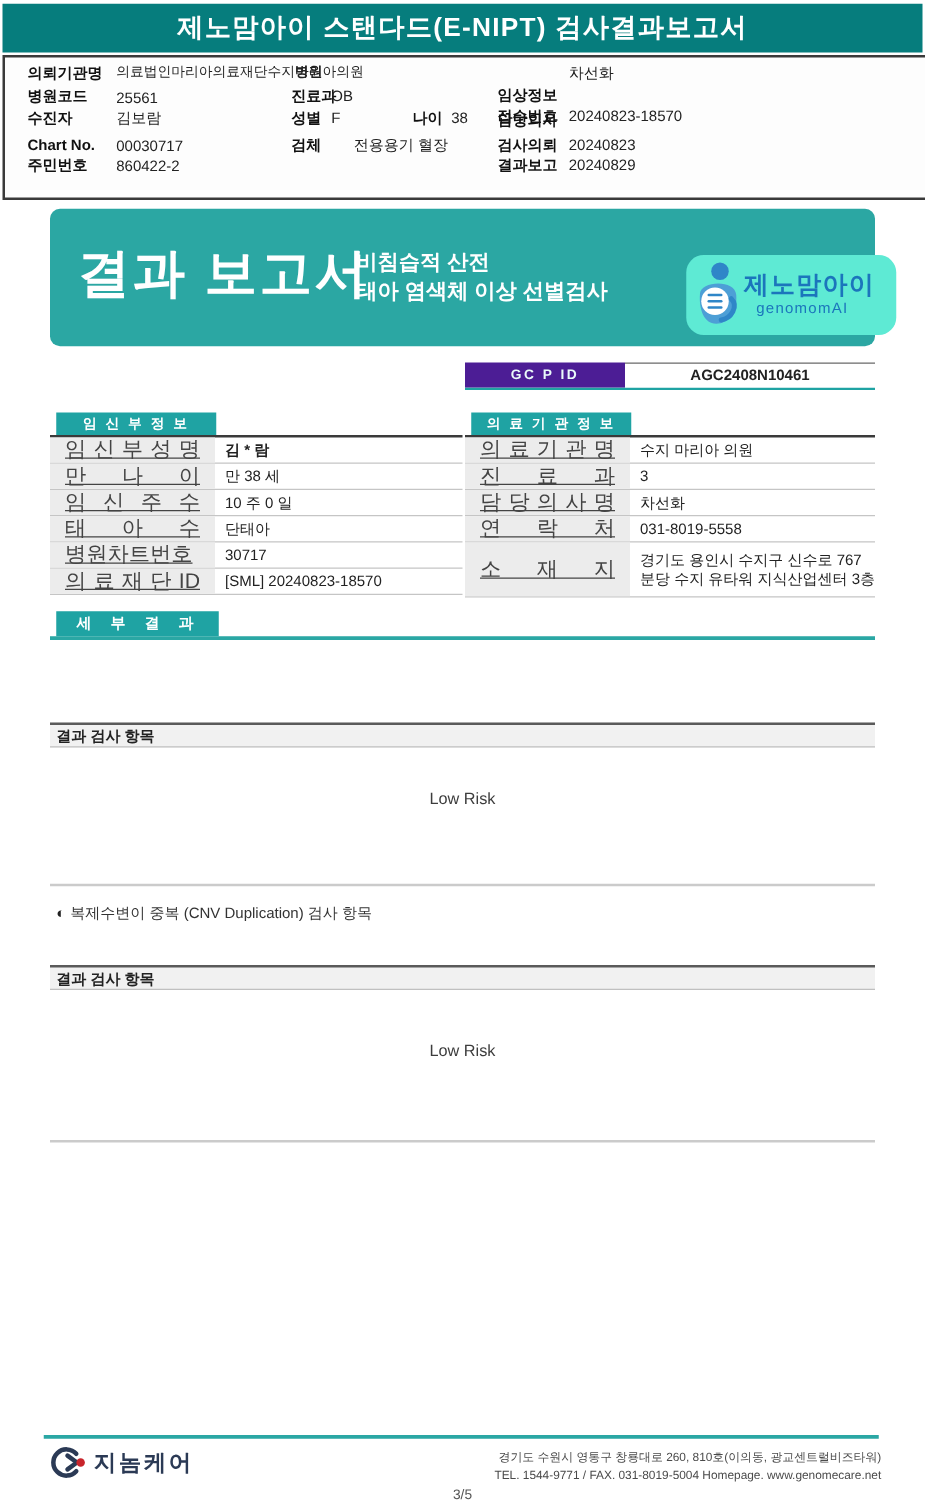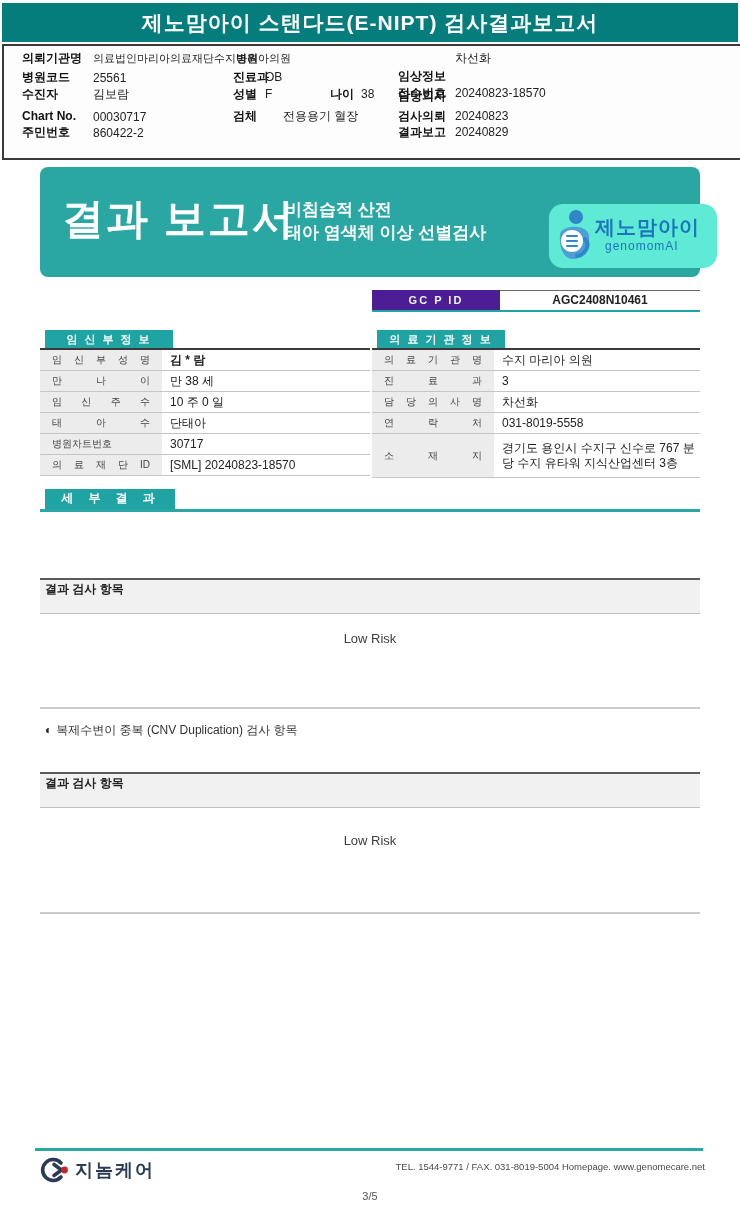--- a/index.html
+++ b/index.html
@@ -33,40 +33,40 @@
              text-align:center;line-height:20px;letter-spacing:2px;}
   .gcp-value{flex:1;background:#fff;border-top:1px solid #6a6a6a;font-size:12px;font-weight:bold;
              color:#222;text-align:center;line-height:19px;}
 
   
   .itable{background:#fff;}
   .itable .thead{border-bottom:2px solid #3a3a3a;height:18px;}
   .thead .tblock{margin-left:5px;width:128px;height:18px;background:#1fa3a3;color:#fff;
                  font-size:11px;font-weight:bold;text-align:center;line-height:18px;letter-spacing:2px;}
   .trow{display:flex;border-bottom:1px solid #c5c5c5;height:21px;box-sizing:border-box;}
-  .trow .tl{width:122px;background:#ececec;font-size:10px;color:#444;line-height:20px;
-            padding:0 12px;box-sizing:border-box;text-align:justify;text-align-last:justify;}
+  .trow .tl{width:132px;background:#ececec;font-size:17px;color:#444;line-height:20px;
+            padding:0 12px;box-sizing:border-box;text-align:justify;text-align-last:justify;text-decoration:underline;}
   .trow .tv{flex:1;padding-left:8px;font-size:12px;color:#222;line-height:20px;white-space:nowrap;}
   .trow.tall{height:44px;}
   .trow.tall .tl{line-height:43px;}
   .trow.tall .tv{line-height:15px;padding-top:7px;white-space:normal;}
   .v-bold{font-weight:bold;}
 
   
   .sec{border-bottom:3px solid #2aa7a4;font-family:Liberation Mono, monospace;}
   .sec .sblock{margin-left:5px;height:20px;background:#1fa3a3;color:#fff;font-size:12px;
                font-weight:bold;text-align:center;line-height:20px;}
   .sec1{left:40px;top:489px;width:660px;}
   .sec1 .sblock{width:130px;letter-spacing:4px;}
   .sec2{left:40px;top:927px;width:660px;}
   .sec2 .sblock{width:176px;letter-spacing:1px;}
 
   .cnv-head{font-size:12px;color:#333;white-space:nowrap;}
   .half-icon{font-size:12px;color:#222;margin-right:4px;}
-  .res-bar{width:660px;height:36px;background:#f1f1f1;border-top:2px solid #5a5a5a;
+  .res-bar{width:660px;height:20px;background:#f1f1f1;border-top:2px solid #5a5a5a;
            border-bottom:1px solid #c0c0c0;box-sizing:content-box;font-size:12px;font-weight:bold;
            color:#222;line-height:19px;padding-left:5px;box-sizing:border-box;}
   .low-risk{width:660px;text-align:center;font-size:13px;color:#3d3d3d;}
   .gray-sep{width:660px;border-top:2px solid #cbcbcb;height:0;}
 
   
   .foot-line{left:35px;top:1148px;width:668px;height:3px;background:#2aa7a4;}
   .foot-logo{left:35px;top:1156px;display:flex;align-items:center;}
   .foot-logo-text{font-size:18px;font-weight:600;color:#2b3a55;letter-spacing:2px;margin-left:6px;}
   .foot-addr{left:240px;top:1160px;width:465px;text-align:right;font-size:9.5px;color:#4a4a4a;line-height:13.5px;}
@@ -227,17 +227,18 @@
   <div class="abs foot-line"></div>
   <div class="abs foot-logo">
     <svg width="34" height="28" viewBox="0 0 34 28">
       <path d="M 26 7 A 10.5 10.5 0 1 0 26 21" fill="none" stroke="#2b3a55" stroke-width="3.6" stroke-linecap="round"></path>
       <path d="M 19 8.5 L 26.5 14 L 19 19.5" fill="none" stroke="#2b3a55" stroke-width="3.6" stroke-linecap="round" stroke-linejoin="round"></path>
       <circle cx="29.5" cy="14" r="3.4" fill="#c8242b"></circle>
     </svg>
     <span class="foot-logo-text">지놈케어</span>
   </div>
   <div class="abs foot-addr">
+    <div>경기도 수원시 영통구 창룡대로 260, 810호(이의동, 광교센트럴비즈타워)</div>
     <div>TEL. 1544-9771 / FAX. 031-8019-5004 Homepage. www.genomecare.net</div>
   </div>
   <div class="abs page-num">3/5</div>
 
 </div>
 
 </body></html>

